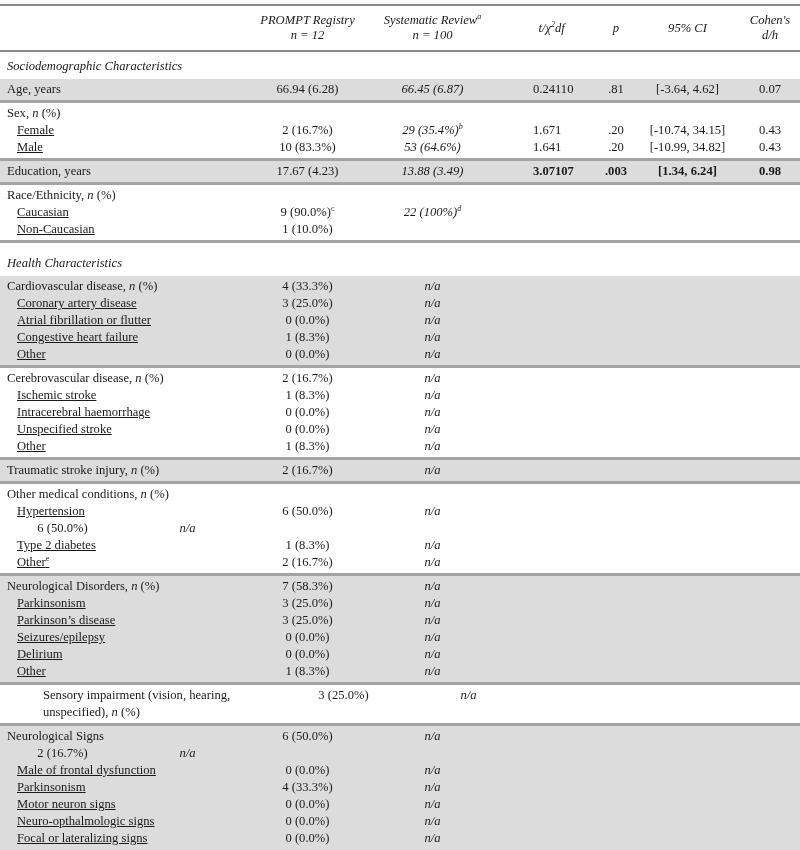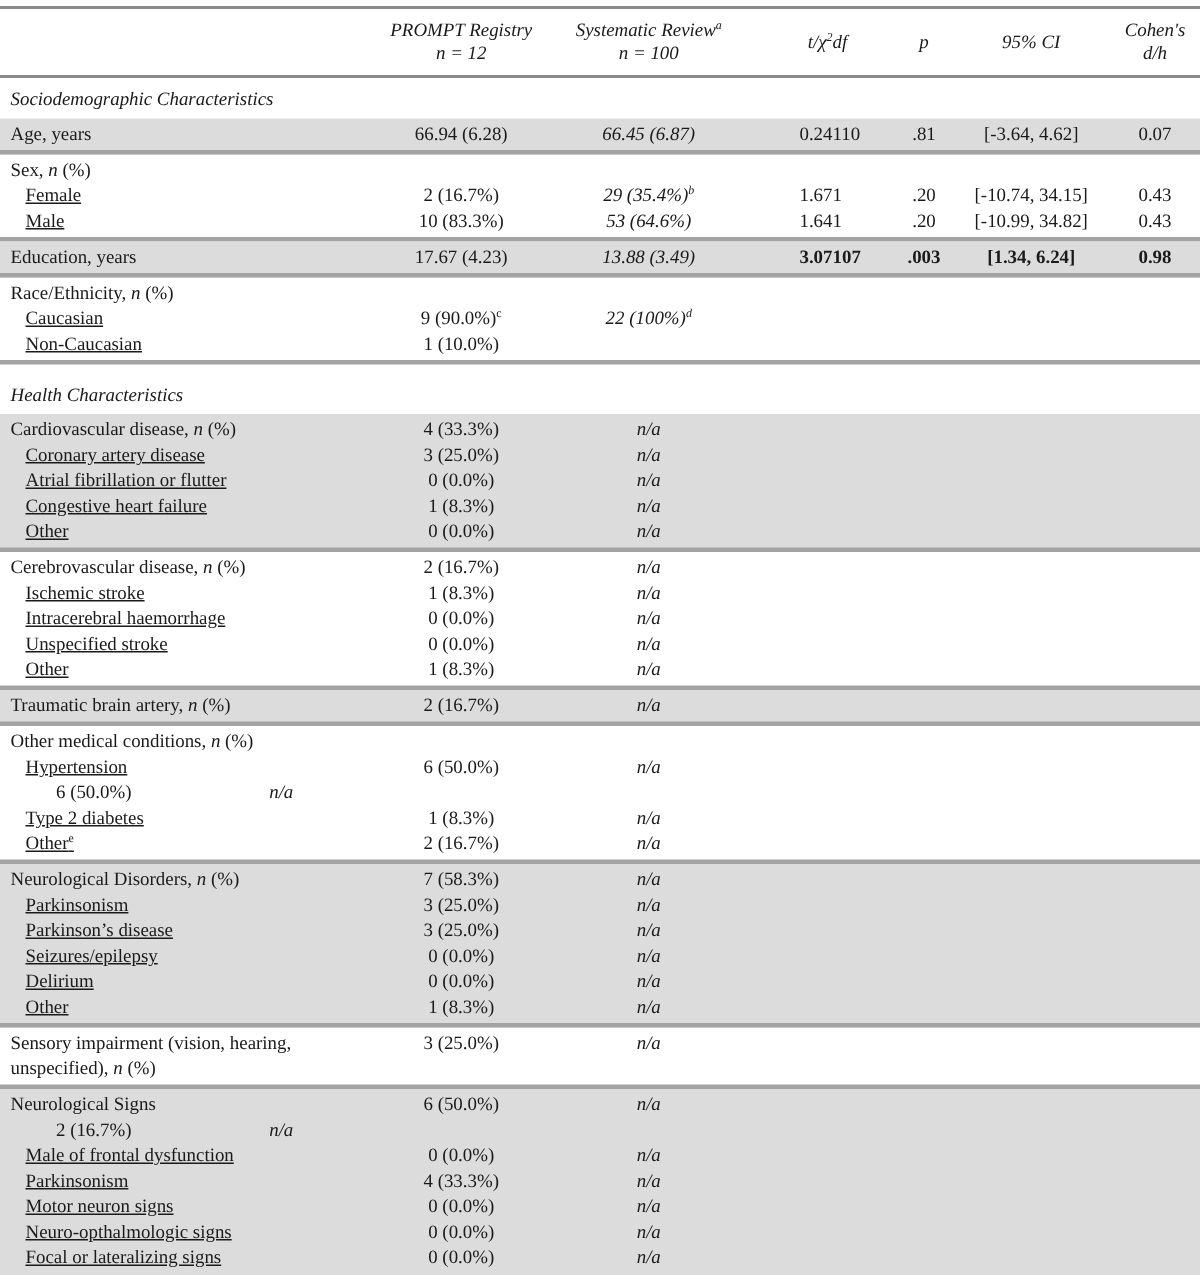--- a/index.html
+++ b/index.html
@@ -23,21 +23,21 @@
   .c7 { width: 60px; text-align: center; }
   .section-title { font-style: italic; padding: 5px 0 4px 7px; height: 18px; line-height: 18px; }
   .group { padding: 2px 0; border-bottom: 3px solid #a3a3a3; }
   .group.shaded { background: #dcdcdc; }
   .row { display: flex; height: 17px; line-height: 17px; }
   .row .c0.sub { padding-left: 17px; text-decoration: underline; }
   .bold { font-weight: bold; }
   .ital { font-style: italic; }
   sup { font-size: 8px; line-height: 0; vertical-align: 5px; }
   .wrap { height: 34px; }
-  .wrap .c0 { line-height: 17px; white-space: normal; }
+  .wrap .c0 { line-height: 17px; white-space: normal; margin-left: 36px; }
   .gap { height: 6px; }
 </style>
 </head>
 <body>
 
 <div class="table">
   <div class="rule-top"></div>
 
   <div class="header">
     <div class="c0 hc"></div>
@@ -183,21 +183,21 @@
           <div class="c2 ital">n/a</div>
         </div>
         <div class="row">
           <div class="c0 sub"><span>Other</span></div>
           <div class="c1">1 (8.3%)</div>
           <div class="c2 ital">n/a</div>
         </div>
       </div>
       <div class="group shaded">
         <div class="row">
-          <div class="c0"><span>Traumatic brain artery, </span><span class="ital">n</span><span> (%)</span></div>
+          <div class="c0"><span>Traumatic stroke injury, </span><span class="ital">n</span><span> (%)</span></div>
           <div class="c1">2 (16.7%)</div>
           <div class="c2 ital">n/a</div>
         </div>
       </div>
       <div class="group">
         <div class="row">
           <div class="c0"><span>Other medical conditions, </span><span class="ital">n</span><span> (%)</span></div>
           <div class="c1"></div>
           <div class="c2 ital"></div>
         </div>

